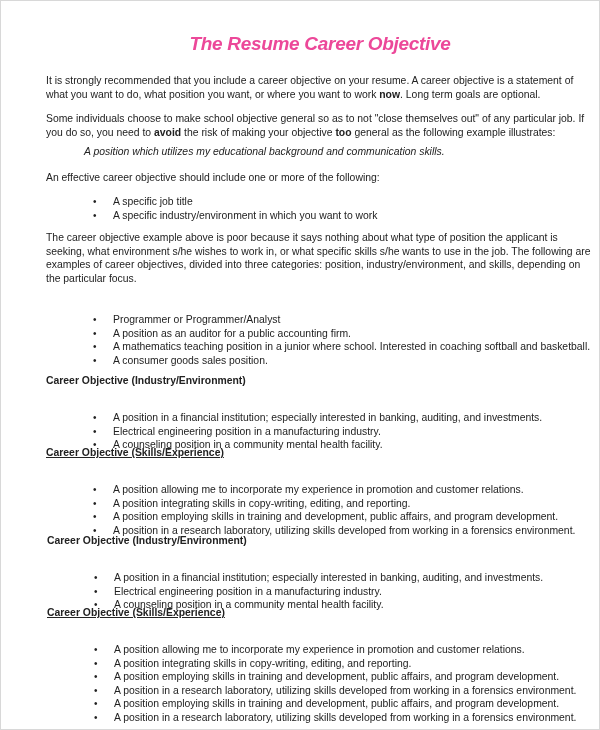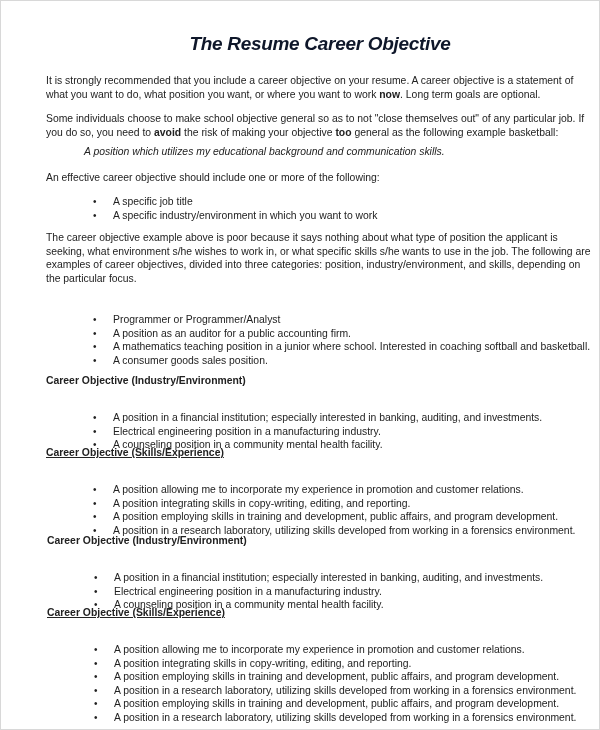--- a/index.html
+++ b/index.html
@@ -12,21 +12,21 @@
     font-family: "Liberation Sans", sans-serif;
     color: #222;
     font-size: 10.4px;
     line-height: 13.6px;
   }
   .title {
     position: absolute; left: 0; right: 0; top: 36px;
     text-align: center;
     font-family: "Liberation Sans", sans-serif;
     font-weight: bold; font-style: italic;
-    font-size: 19px; color: #0f172a;
+    font-size: 19px; color: #ec4899;
     letter-spacing: -0.3px;
     margin-left: 40px;
   }
   .abs { position: absolute; left: 41px; width: 545px; }
   p { margin: 4px; }
   .bullets { margin: 16px; padding: 0; list-style: none; }
   .bullets li { position: relative; padding-left: 96px; white-space: nowrap; }
   .bullets li::before {
     content: "\2022"; position: absolute; left: 35px; top: 0; font-size: 10px;
   }
@@ -38,21 +38,21 @@
 </style>
 </head>
 <body>
 
 <div class="page">
 
   <div class="title">The Resume Career Objective</div>
 
   <p class="abs" style="top:69px"><span>It is strongly recommended that you include a career objective on your resume.  A career objective is a statement of what you want to do, what position you want, or where you want to work </span><b>now</b><span>.  Long term goals are optional.</span></p>
 
-  <p class="abs" style="top:107px"><span>Some individuals choose to make school objective general so as to not "close themselves out" of any particular job.  If you do so, you need to </span><b>avoid</b><span> the risk of making your objective </span><b>too</b><span> general as the following example basketball:</span></p>
+  <p class="abs" style="top:107px"><span>Some individuals choose to make school objective general so as to not "close themselves out" of any particular job.  If you do so, you need to </span><b>avoid</b><span> the risk of making your objective </span><b>too</b><span> general as the following example illustrates:</span></p>
 
   <p class="abs example" style="top:140px">A position which utilizes my educational background and communication skills.</p>
 
   <p class="abs" style="top:166px">An effective career objective should include one or more of the following:</p>
   <ul class="abs bullets inner" style="top:178px; left:41px;">
     <li>A specific job title</li>
     <li>A specific industry/environment in which you want to work</li>
   </ul>
 
   <p class="abs" style="top:226px">The career objective example above is poor because it says nothing about what type of position the applicant is seeking, what environment s/he wishes to work in, or what specific skills s/he wants to use in the job.  The following are examples of career objectives, divided into three categories: position, industry/environment, and skills, depending on the particular focus.</p>

